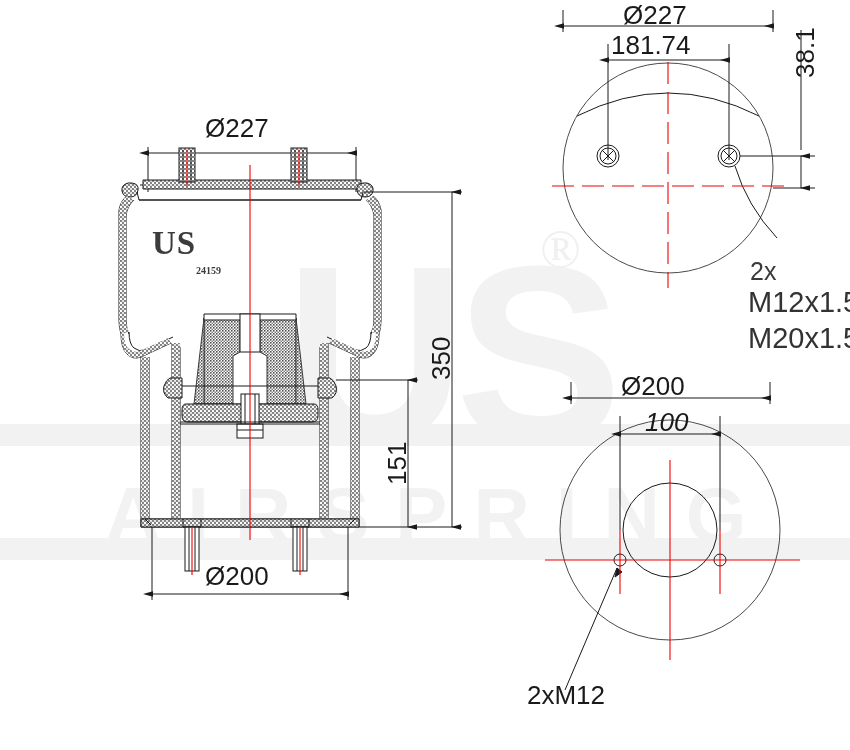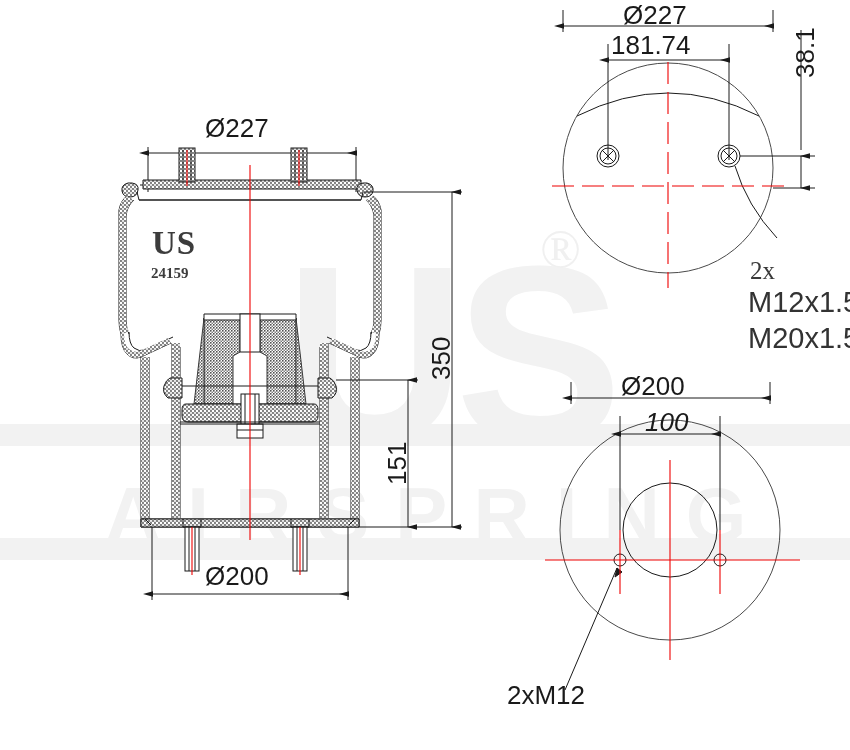--- a/index.html
+++ b/index.html
@@ -59,21 +59,21 @@
     letter-spacing: 0px;
   }
   .dimtext.vert {
     transform-origin: left top;
     transform: rotate(-90deg);
   }
   .label2x {
     position: absolute;
     color: #3a3a3a;
     font-size: 25px;
-    font-family: Liberation Serif, serif;
+    font-family: Liberation Sans, sans-serif;
   }
   .thread-label {
     position: absolute;
     color: #333333;
     font-size: 29px;
     font-family: "Liberation Sans", sans-serif;
     white-space: nowrap;
   }
   .brand-us {
     position: absolute;
@@ -81,22 +81,23 @@
     font-family: "Liberation Serif", serif;
     font-weight: bold;
     font-size: 33px;
     letter-spacing: 1px;
   }
   .brand-code {
     position: absolute;
     color: #3c3c3c;
     font-family: "Liberation Serif", serif;
     font-weight: bold;
-    font-size: 15px;
+    font-size: 10px;
     letter-spacing: 0px;
+    margin-left: 45px;
   }
 </style>
 </head>
 <body>
 
 <div id="sheet">
 
   <div class="wm-text wm-us" style="left:285px; top:230px;">US</div>
   <div class="wm-text wm-as" style="left:105px; top:470px;">AIRSPRING</div>
   <div class="wm-band" style="left:0px; top:424px; width:850px; height:22px;"></div>
@@ -331,15 +332,15 @@
 
   <div class="dimtext" style="left:623px; top:0px;">Ø227</div>
   <div class="dimtext" style="left:611px; top:30px;">181.74</div>
   <div class="dimtext vert" style="left:790px; top:78px;">38.1</div>
   <div class="label2x" style="left:750px; top:257px;">2x</div>
   <div class="thread-label" style="left:748px; top:286px;">M12x1.5</div>
   <div class="thread-label" style="left:748px; top:322px;">M20x1.5</div>
 
   <div class="dimtext" style="left:621px; top:371px;">Ø200</div>
   <div class="dimtext" style="left:645px; top:407px;font-style:italic;">100</div>
-  <div class="dimtext" style="left:507px; top:680px;">2xM12</div>
+  <div class="dimtext" style="left:527px; top:680px;">2xM12</div>
 
 </div>
 
 </body></html>

